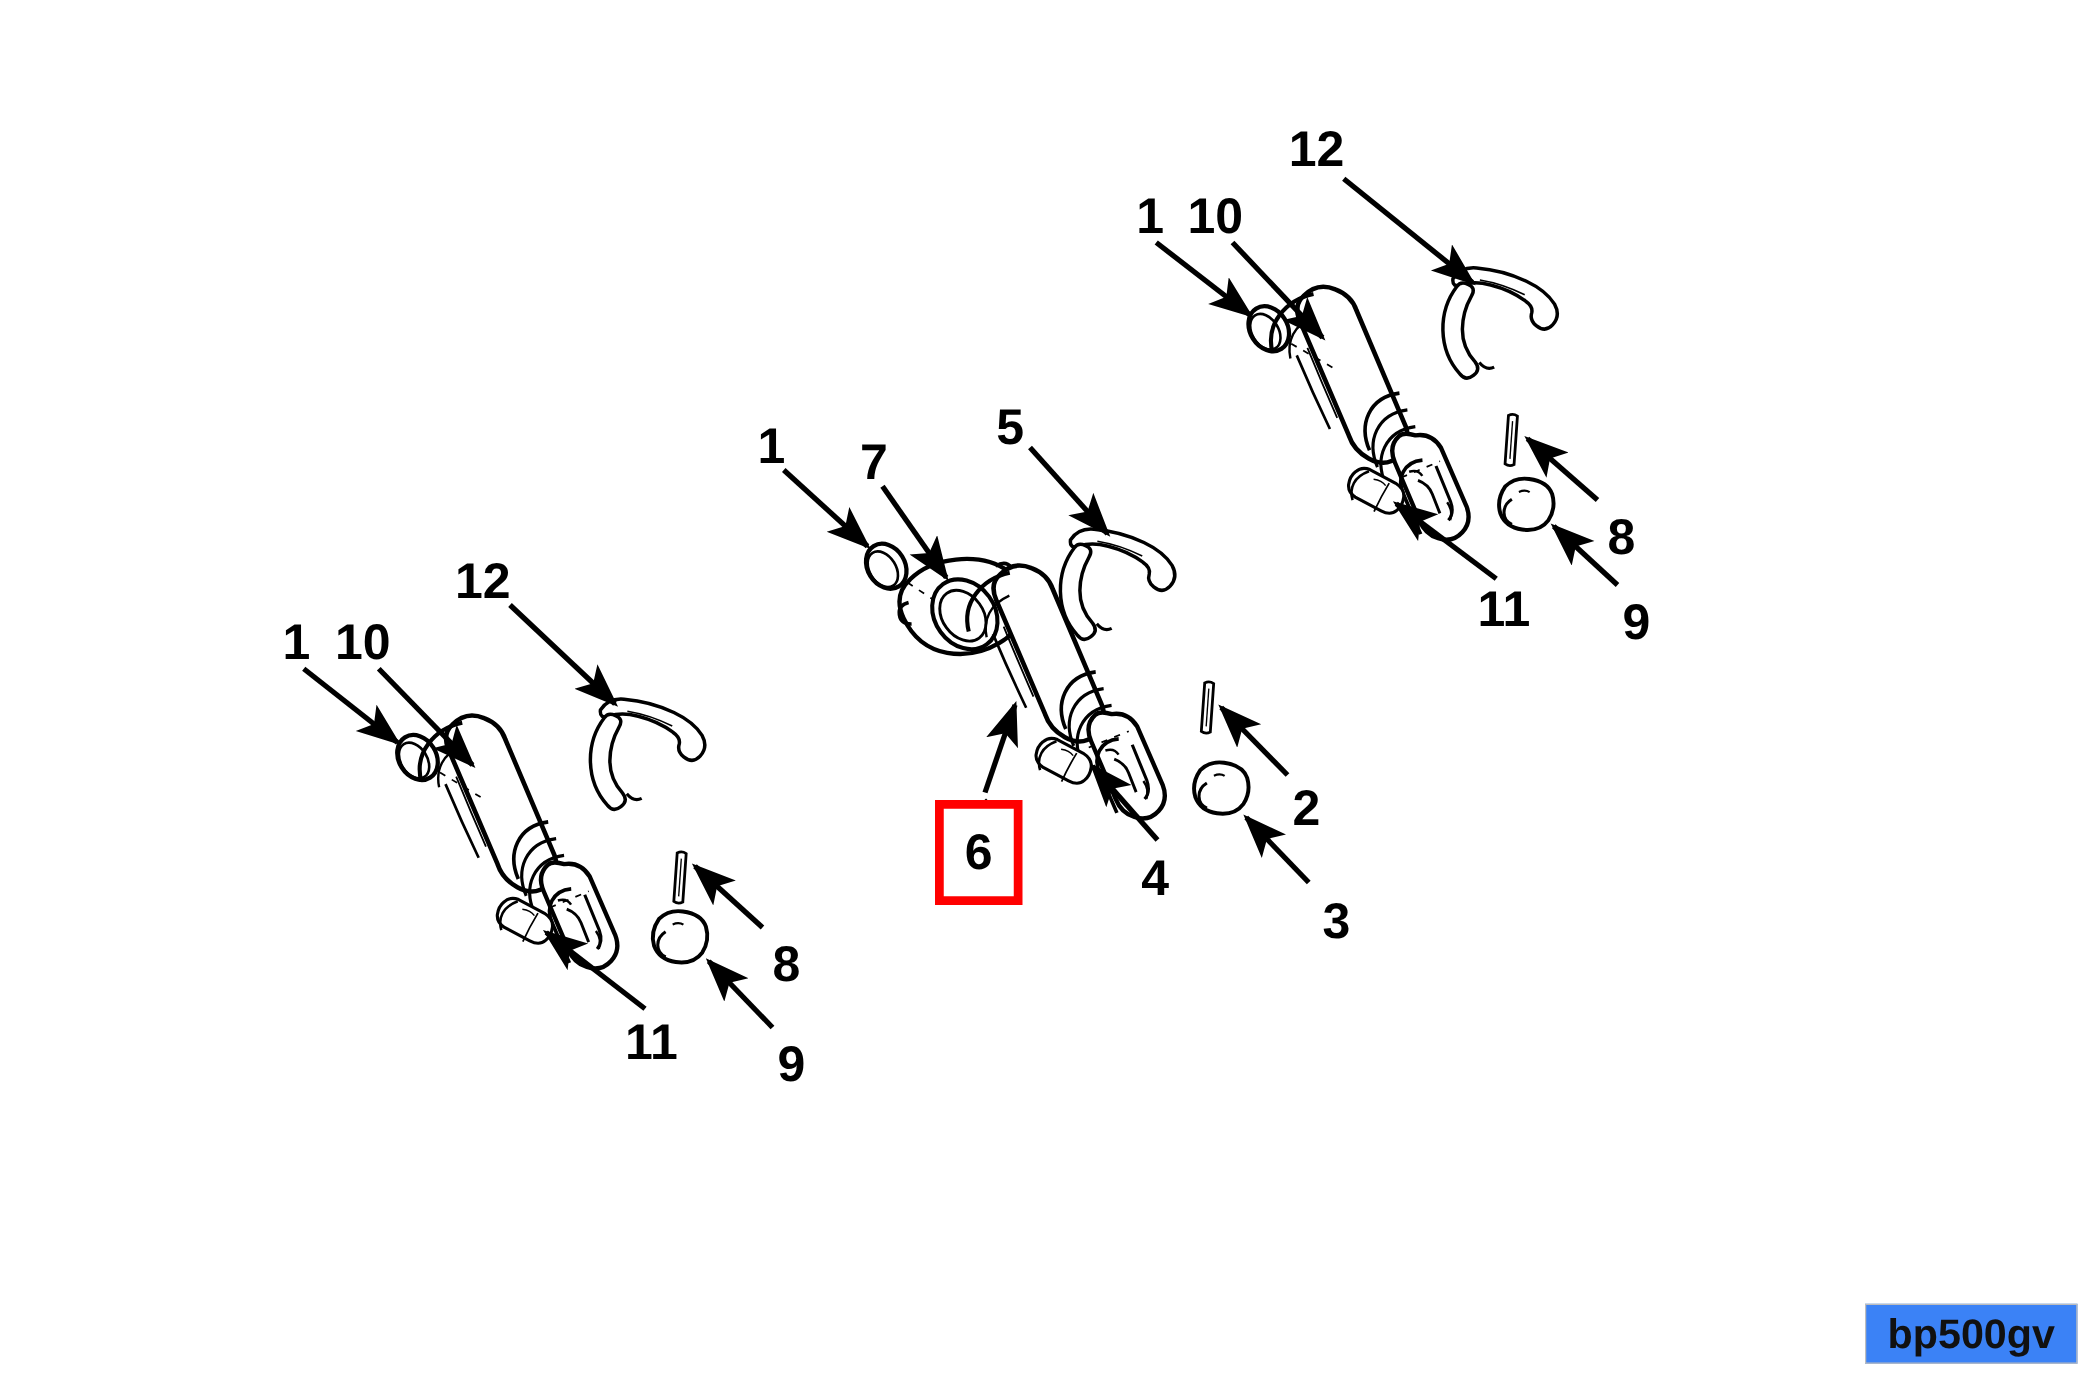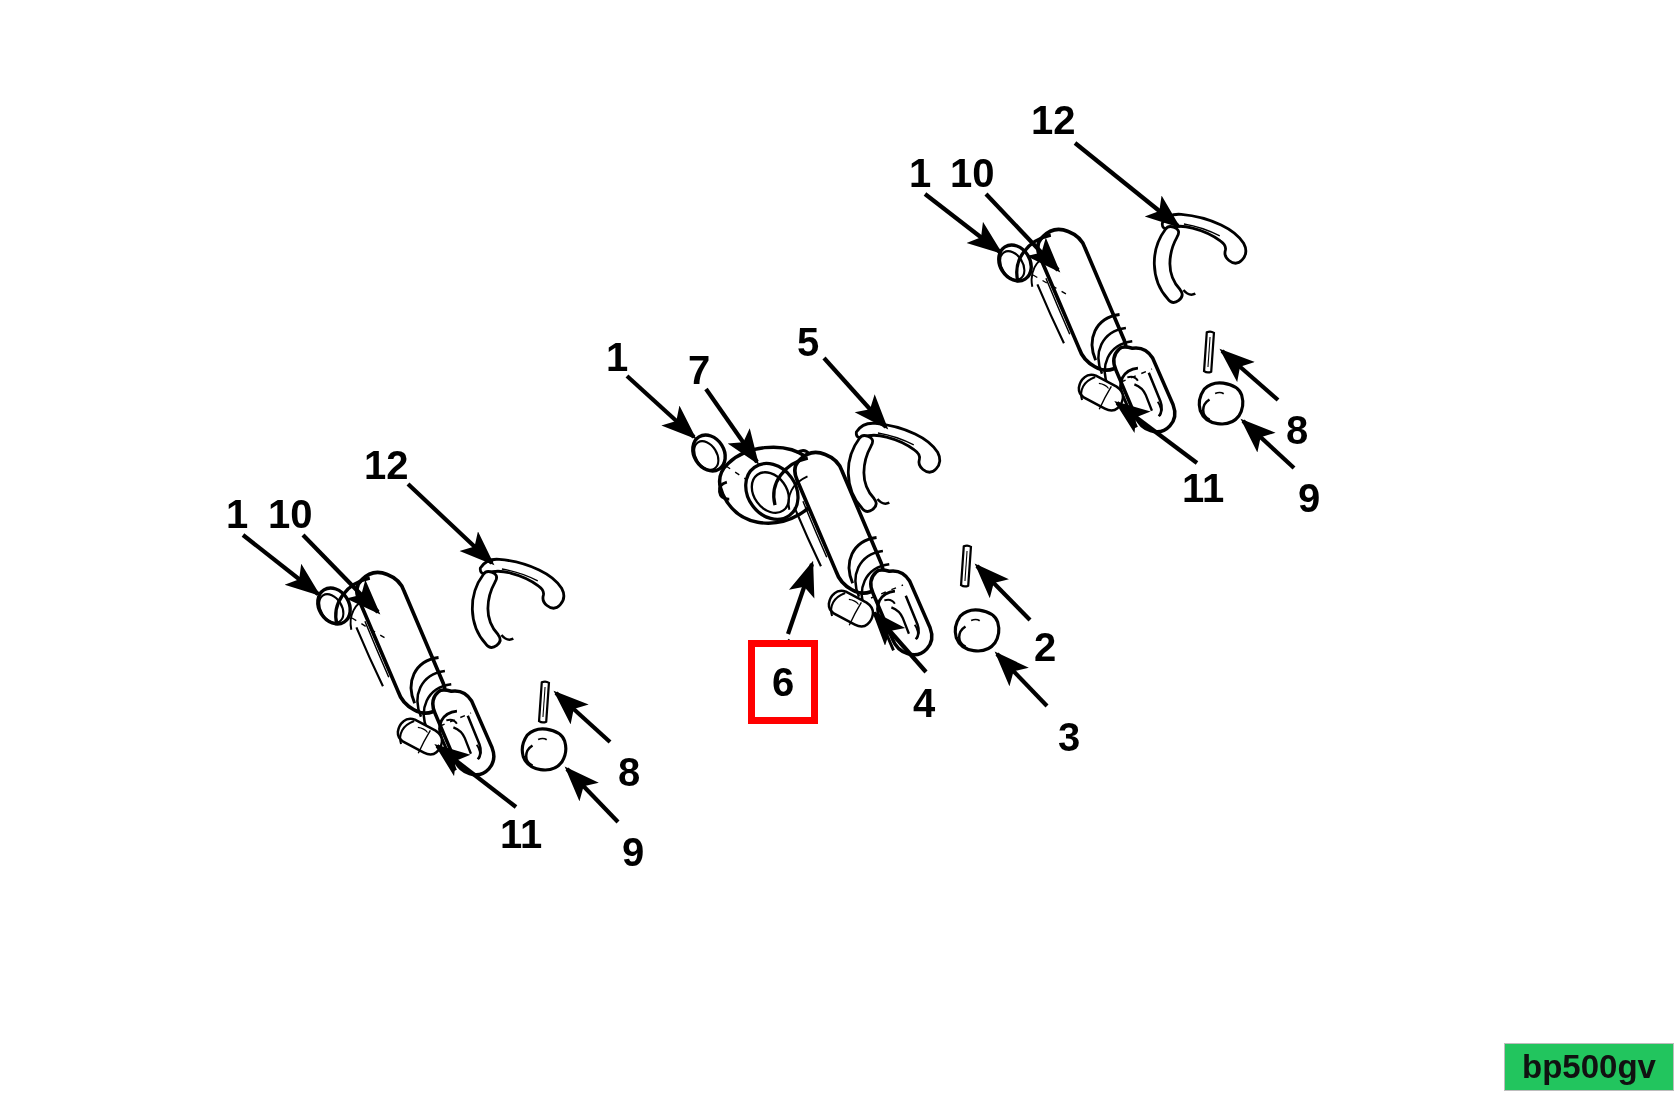--- a/index.html
+++ b/index.html
@@ -32,29 +32,28 @@
     position:absolute;
     left:0;top:0;right:0;bottom:0;
     display:flex;align-items:center;justify-content:center;
     font-family:"Liberation Sans", sans-serif;
     font-weight:bold;font-size:40px;color:#000000;
   }
 
   .watermark{
     position:absolute;
     border:1.5px solid #bdbdbd;
-    background:#22c55e;
+    background:#3b82f6;
     display:flex;align-items:center;justify-content:center;
     font-family:"Liberation Sans", sans-serif;
     font-weight:bold;
     font-size:33px;
     color:#111111;
     letter-spacing:0px;
     box-sizing:border-box;
-    margin-left:12px;
   }
 </style>
 </head>
 <body>
 
 <div id="stage">
 
   <svg class="layer" viewBox="0 0 1680 1119">
     <defs>
       <marker id="arrowHead" markerWidth="9" markerHeight="9" refX="7.6" refY="3.2" orient="auto" markerUnits="strokeWidth">

